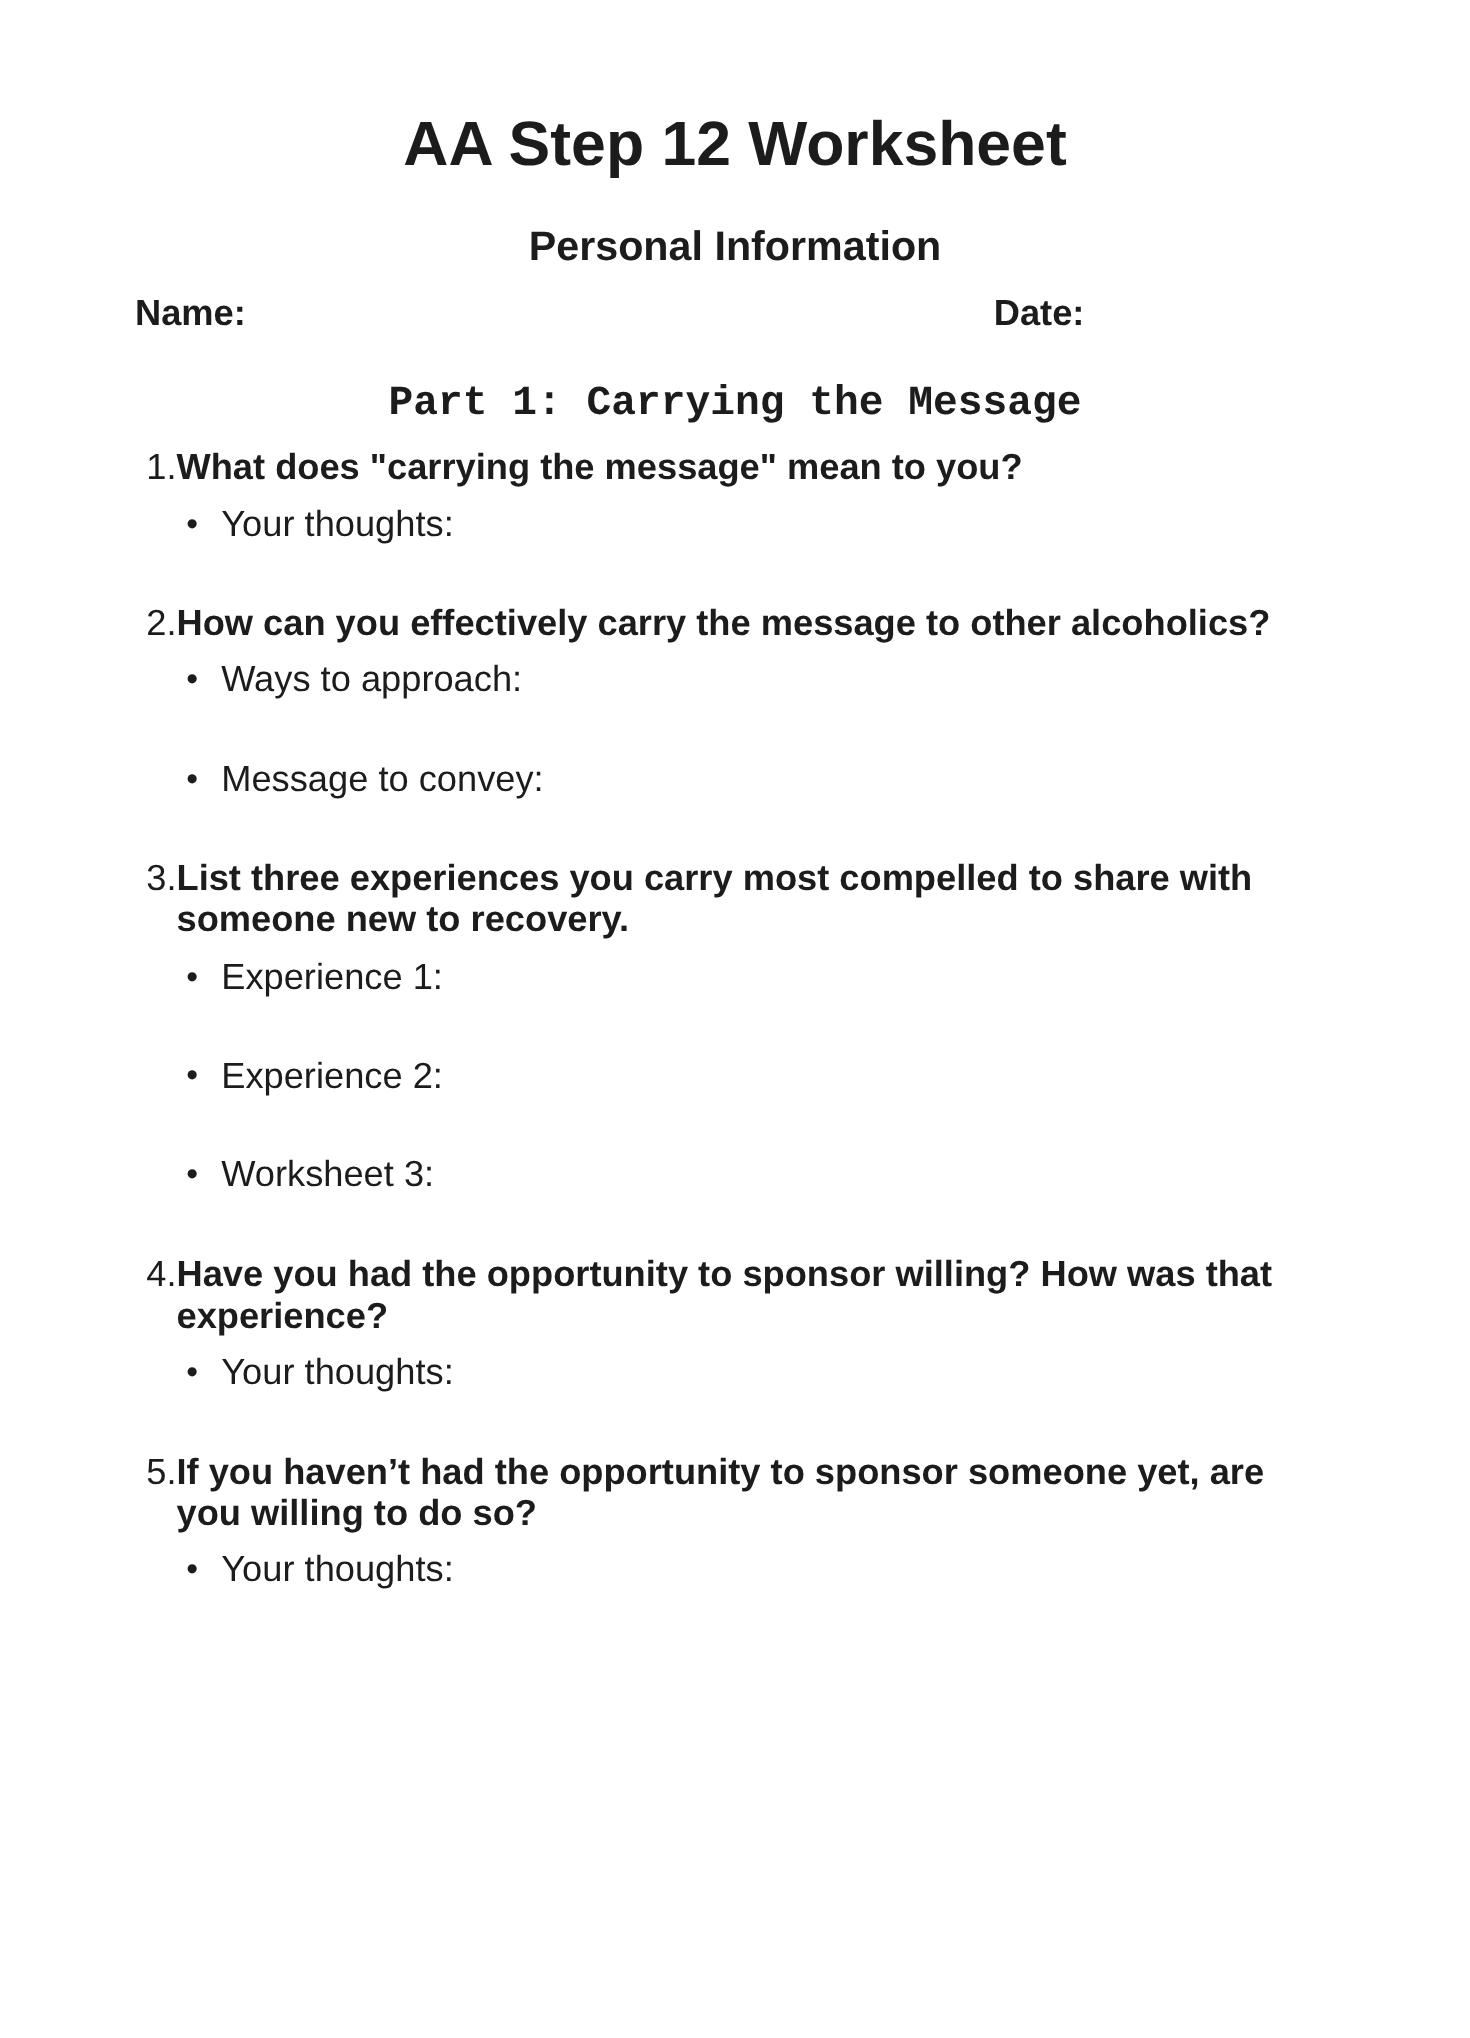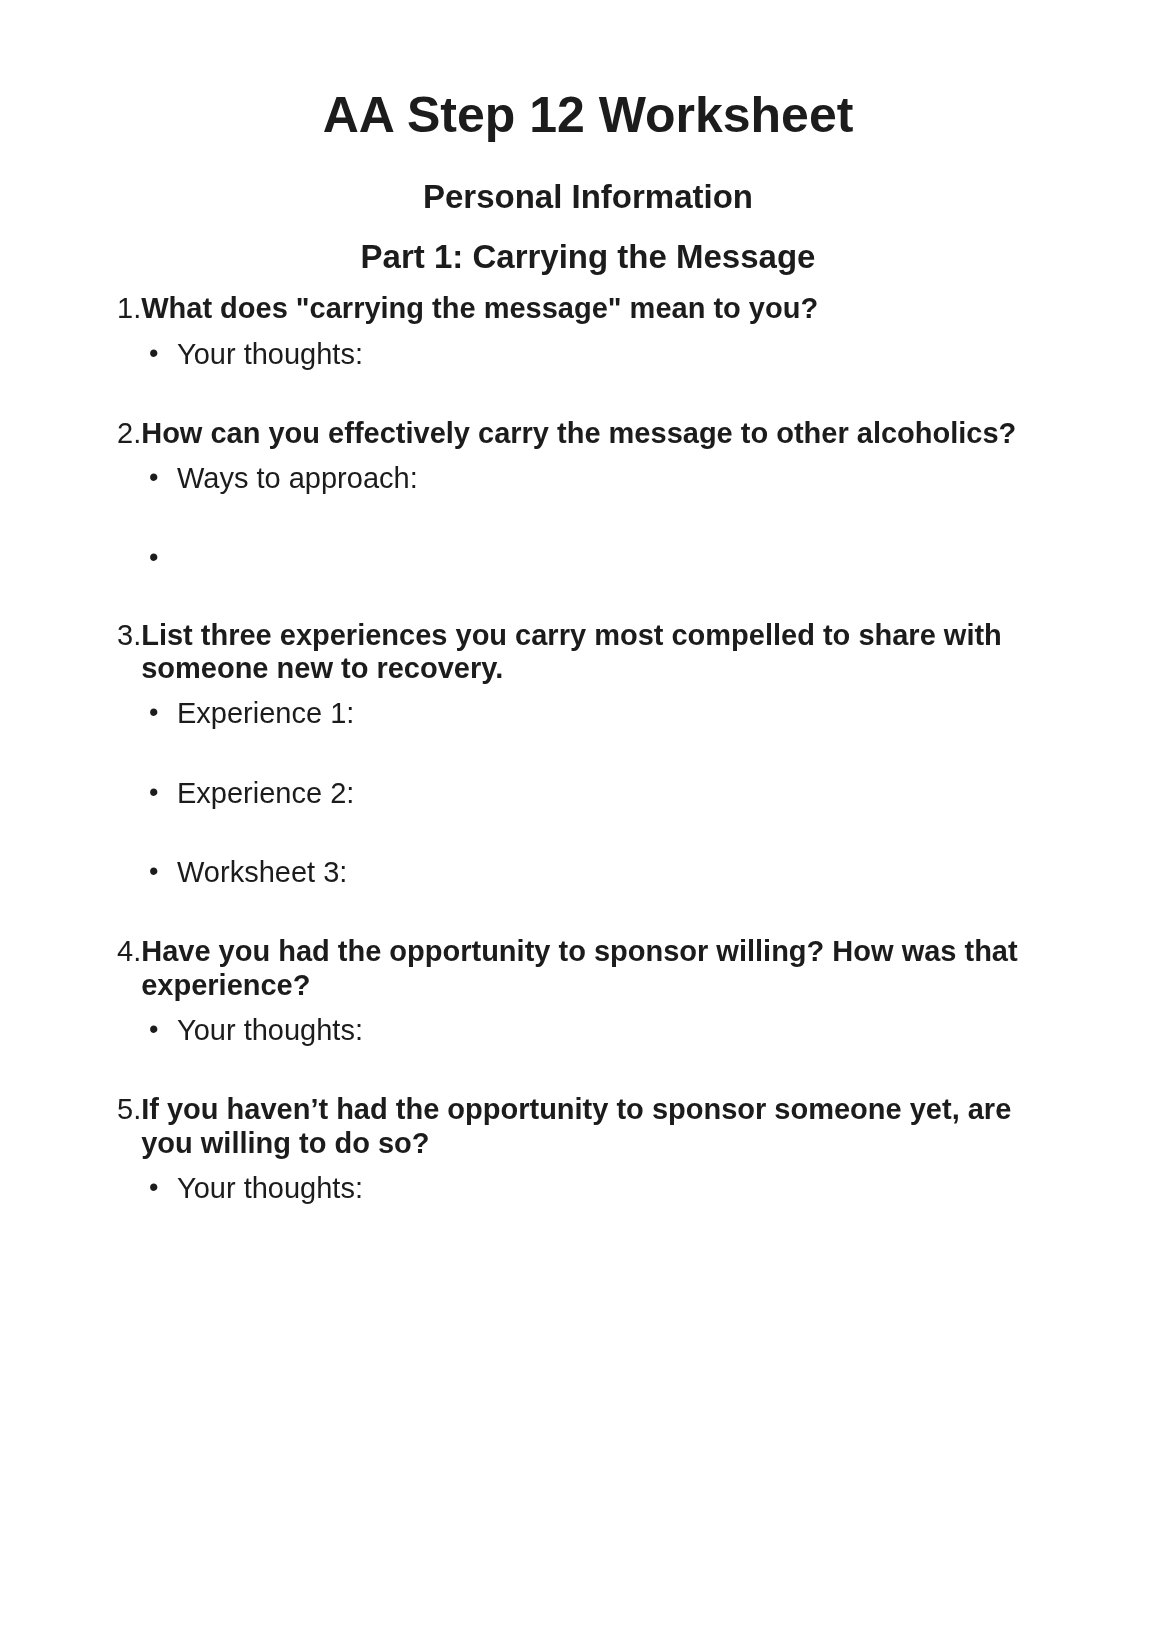--- a/index.html
+++ b/index.html
@@ -24,21 +24,22 @@
     margin: 88px 0 0 0;
   }
   .section-heading {
     font-size: 33px;
     font-weight: 700;
     line-height: 1.2;
     margin: 34px 0 0 0;
     text-align: center;
   }
   .part-heading {
-    margin-top: 20px;
+    margin-top: 35px;
+    font-family: Liberation Mono, monospace;
   }
   .name-row {
     position: relative;
     margin-top: 18px;
     font-size: 29px;
     font-weight: 700;
     line-height: 1.15;
     height: 33px;
   }
   .date-label {
@@ -85,20 +86,24 @@
 </style>
 </head>
 <body>
 
 <div class="page">
 
   <h1 class="doc-title">AA Step 12 Worksheet</h1>
 
   <h2 class="section-heading">Personal Information</h2>
 
+  <div class="name-row">
+    <span>Name:</span>
+    <span class="date-label">Date:</span>
+  </div>
 
   <h2 class="section-heading part-heading">Part 1: Carrying the Message</h2>
 
   <div class="questions">
 
     <div class="qg">
       <div class="q">
         <span class="q-num">1.</span>
         <span class="q-text">What does "carrying the message" mean to you?</span>
       </div>
@@ -112,20 +117,21 @@
       <div class="q">
         <span class="q-num">2.</span>
         <span class="q-text">How can you effectively carry the message to other alcoholics?</span>
       </div>
       <div class="bullet">
         <span class="dot">•</span>
         <span class="b-text">Ways to approach:</span>
       </div>
       <div class="bullet">
         <span class="dot">•</span>
+        <span class="b-text">Message to convey:</span>
       </div>
     </div>
 
     <div class="qg">
       <div class="q">
         <span class="q-num">3.</span>
         <span class="q-text">List three experiences you carry most compelled to share with someone new to recovery.</span>
       </div>
       <div class="bullet">
         <span class="dot">•</span>

